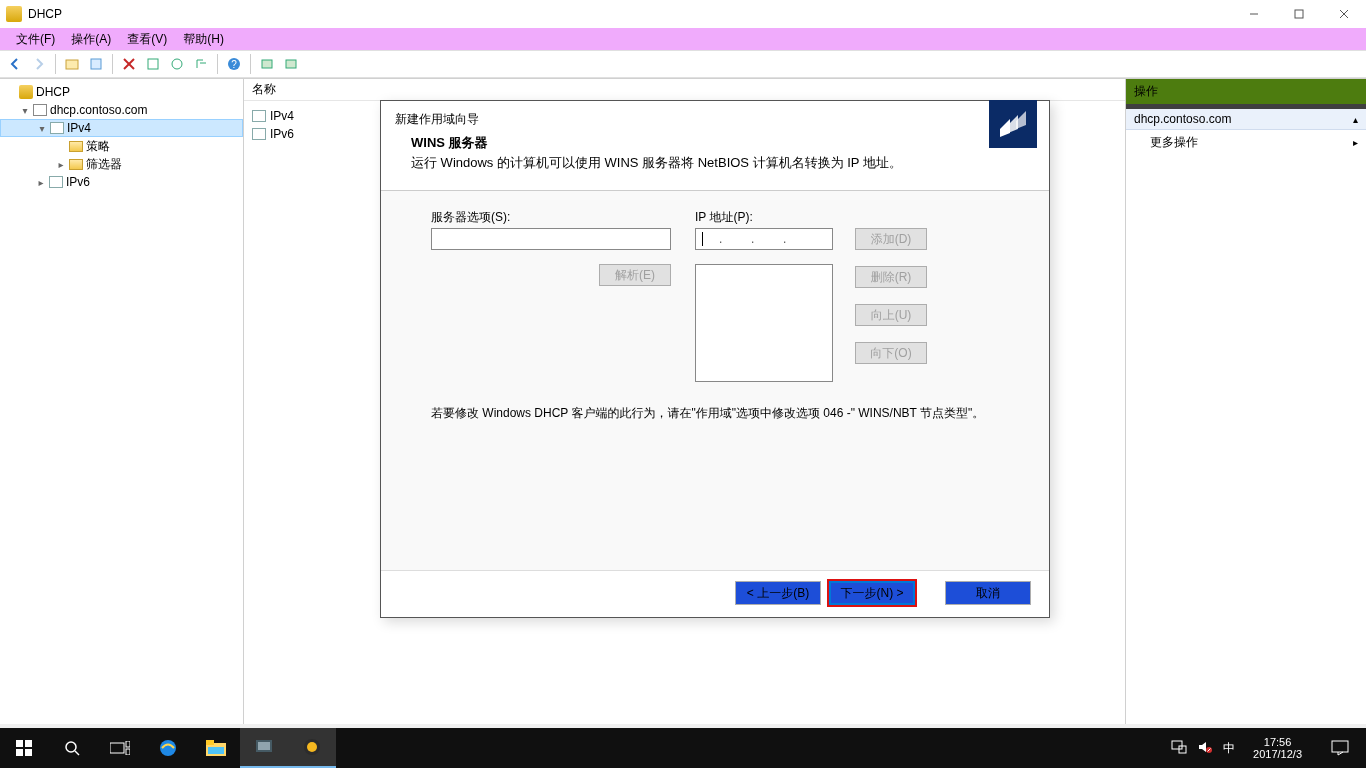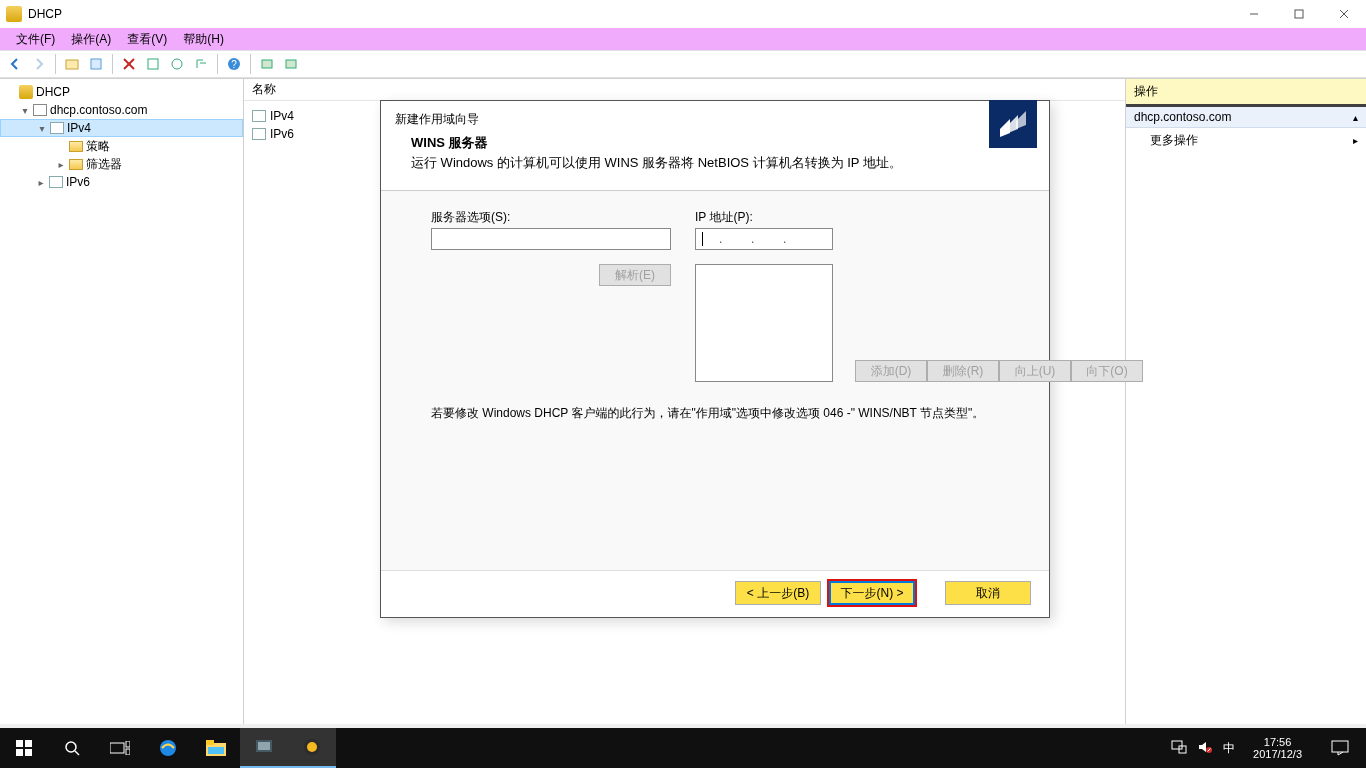--- a/index.html
+++ b/index.html
@@ -36,21 +36,21 @@
 .indent1{padding-left:18px;} .indent2{padding-left:34px;} .indent3{padding-left:54px;}
 
 
 .list-panel { flex:1; position:relative; border-right:1px solid #d0d0d0;}
 .list-header { height:22px; border-bottom:1px solid #e6e6e6; font-size:12px; padding-left:8px; display:flex; align-items:center; background:#fff;}
 .list-body { padding:6px 8px; font-size:12px;}
 .list-item { display:flex; align-items:center; height:18px; gap:4px;}
 
 
 .actions-panel { width:240px; display:flex; flex-direction:column;}
-.actions-header { background:#fef9c3; border-bottom:3px solid #404040; font-size:12px; padding:4px 8px;}
+.actions-header { background:#4d7c0f; border-bottom:5px solid #404040; font-size:12px; padding:4px 8px;}
 .actions-sub { background:#eaf1fb; border-bottom:1px solid #d0dcee; font-size:12px; padding:3px 8px; display:flex; align-items:center;}
 .actions-sub .arrow { margin-left:auto; font-size:10px;}
 .actions-link { font-size:12px; padding:4px 8px 4px 24px; display:flex; align-items:center;}
 .actions-link .arrow { margin-left:auto; font-size:10px;}
 
 
 .wizard { position:absolute; left:380px; top:100px; width:670px; height:518px; background:#fff; border:1px solid #555; box-shadow: 4px 4px 12px rgba(0,0,0,0.15);}
 .wizard-title { font-size:12px; padding:10px 14px 4px 14px;}
 .wizard-sub { padding:2px 14px 10px 30px; font-size:13px;}
 .wizard-sub .bold{font-weight:bold;}
@@ -61,24 +61,24 @@
 .wizard-body .desc{ line-height:1.5; margin-bottom:18px;}
 .form-row { display:flex; gap:24px;}
 .form-col { display:flex; flex-direction:column;}
 .label { font-size:12px; margin-bottom:2px;}
 input.txt { border:1px solid #888; height:22px; font-size:12px; padding:0 4px; background:#fff;}
 .ip-box { border:1px solid #888; height:22px; width:138px; background:#fff; display:flex; align-items:center; padding:0 6px; font-size:12px; letter-spacing:2px; color:#555;}
 .ip-box .cursor{ display:inline-block; width:1px; height:14px; background:#000;}
 .listbox { border:1px solid #888; width:138px; height:118px; background:#fff;}
 .wbtn { width:72px; height:22px; border:1px solid #adadad; background:#e1e1e1; font-size:12px; color:#555; display:flex; align-items:center; justify-content:center; cursor:default;}
 .wbtn.disabled{ color:#a0a0a0;}
-.btn-col{ display:flex; flex-direction:row; align-items:flex-end;}
+.btn-col{ display:flex; flex-direction:column; gap:16px;}
 .note { font-size:12px; line-height:1.5; margin-top:22px;}
 .wizard-footer{ display:flex; justify-content:flex-end; align-items:center; gap:8px; padding:10px 18px;}
-.wizard-footer .wbtn2 { width:86px; height:24px; border:1px solid #adadad; background:#fde047; font-size:12px; display:flex; align-items:center; justify-content:center;}
+.wizard-footer .wbtn2 { width:86px; height:24px; border:1px solid #adadad; background:#1d4ed8; font-size:12px; display:flex; align-items:center; justify-content:center;}
 .highlight-red { outline:2px solid #d11; outline-offset:0px;}
 .focus-blue { border:2px solid #0078d7 !important;}
 
 
 .taskbar { position:fixed; left:0; bottom:0; width:1366px; height:40px; background:#101010; display:flex; align-items:center; color:#fff;}
 .taskbar .tb-item { width:48px; height:40px; display:flex; align-items:center; justify-content:center;}
 .taskbar .tb-item.active { background:#333; border-bottom:2px solid #76b9ed;}
 .taskbar .tray { margin-left:auto; display:flex; align-items:center; gap:10px; padding-right:6px; font-size:11px;}
 .taskbar .clock { text-align:center; line-height:1.1; font-size:11px; padding:0 8px;}
 .taskbar .notif { width:40px; height:40px; display:flex; align-items:center; justify-content:center;}

